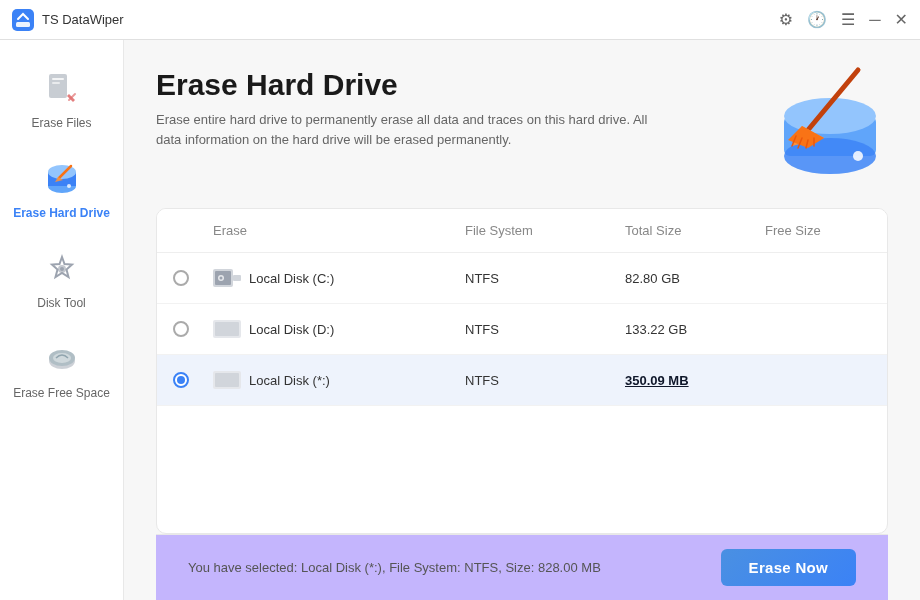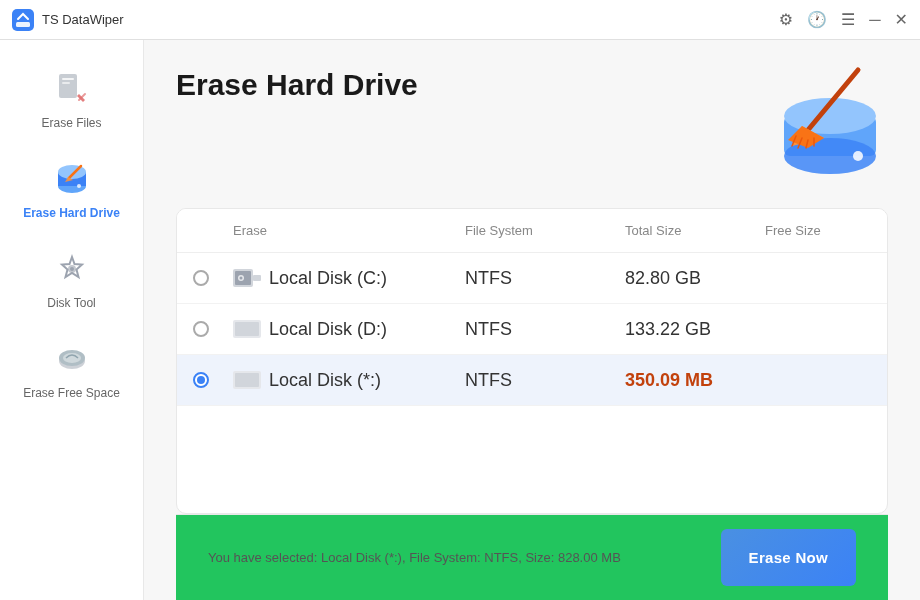--- a/index.html
+++ b/index.html
@@ -48,21 +48,21 @@
 
     
     .main-layout {
       display: flex;
       flex: 1;
       overflow: hidden;
     }
 
     
     .sidebar {
-      width: 144px;
+      width: 124px;
       background: #ffffff;
       border-right: 1px solid #e8e8e8;
       display: flex;
       flex-direction: column;
       align-items: center;
       padding-top: 16px;
       gap: 4px;
       flex-shrink: 0;
     }
     .sidebar-item {
@@ -151,21 +151,21 @@
     .table-row {
       display: grid;
       grid-template-columns: 48px 1fr 160px 140px 130px;
       align-items: center;
       padding: 6px 0;
       border-bottom: 1px solid #f2f2f2;
       cursor: pointer;
     }
     .table-row.selected { background: #eef3fc; }
     .table-cell {
-      font-size: 18px;
+      font-size: 13px;
       color: #333;
       padding: 8px 8px;
     }
     .table-cell.name-cell {
       display: flex;
       align-items: center;
       gap: 8px;
     }
     .disk-icon {
       width: 28px;
@@ -196,44 +196,45 @@
     .radio-btn.checked::after {
       content: '';
       width: 8px;
       height: 8px;
       border-radius: 50%;
       background: #3b82f6;
     }
 
     
     .free-size-highlight {
-      color: #c2410c;
+      color: #0f172a;
       font-weight: 600;
+      text-decoration: underline;
     }
 
     
     .footer-bar {
-      background: #22c55e;
+      background: #c4b5fd;
       border-top: 1px solid #e8e8e8;
       padding: 14px 32px;
       display: flex;
       align-items: center;
       justify-content: space-between;
       flex-shrink: 0;
     }
     .footer-status {
       font-size: 13px;
       color: #555;
     }
     .erase-btn {
       background: linear-gradient(135deg, #4a90e2, #3b82f6);
       color: #fff;
       border: none;
       border-radius: 6px;
-      padding: 20px 28px;
+      padding: 10px 28px;
       font-size: 15px;
       font-weight: 600;
       cursor: pointer;
       letter-spacing: 0.3px;
     }
 
     
     .sidebar-svg { width: 42px; height: 42px; }
   </style>
 </head>
@@ -303,20 +304,21 @@
       <span class="sidebar-item-label">Erase Free Space</span>
     </div>
 
   </div>
 
   <div class="content">
 
     <div class="content-header">
       <div class="content-title-section">
         <h1 class="content-title">Erase Hard Drive</h1>
+        <p class="content-desc">Erase entire hard drive to permanently erase all data and traces on this hard drive. All data information on the hard drive will be erased permanently.</p>
       </div>
 
       <svg class="hero-icon" viewBox="0 0 130 130" fill="none" xmlns="http://www.w3.org/2000/svg">
 
         <ellipse cx="72" cy="98" rx="46" ry="18" fill="#93c5fd" opacity="0.4"></ellipse>
         <rect x="26" y="58" width="92" height="40" rx="6" fill="#60a5fa"></rect>
         <ellipse cx="72" cy="58" rx="46" ry="18" fill="#93c5fd"></ellipse>
         <ellipse cx="72" cy="98" rx="46" ry="18" fill="#3b82f6" opacity="0.8"></ellipse>
 
         <circle cx="100" cy="98" r="5" fill="white" opacity="0.85"></circle>

